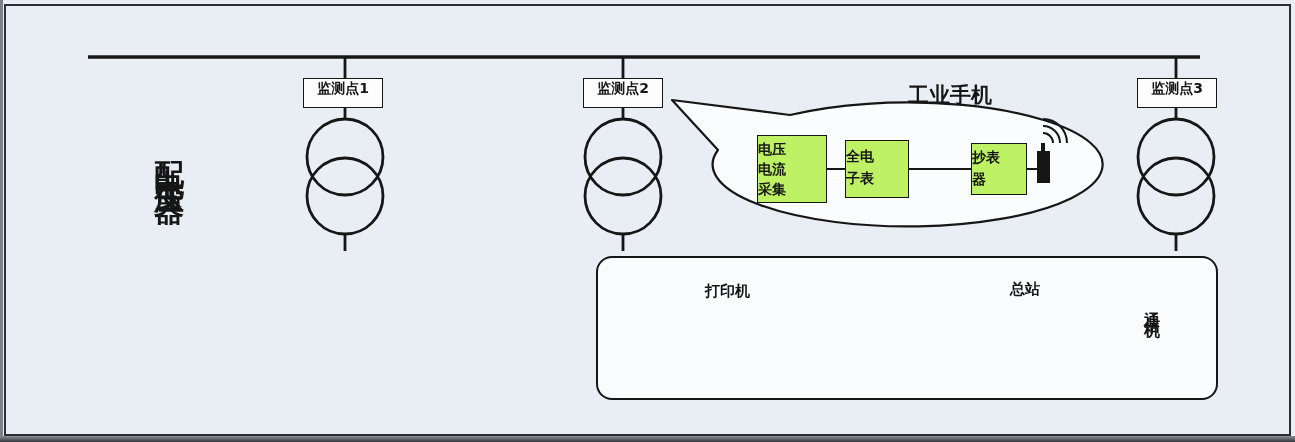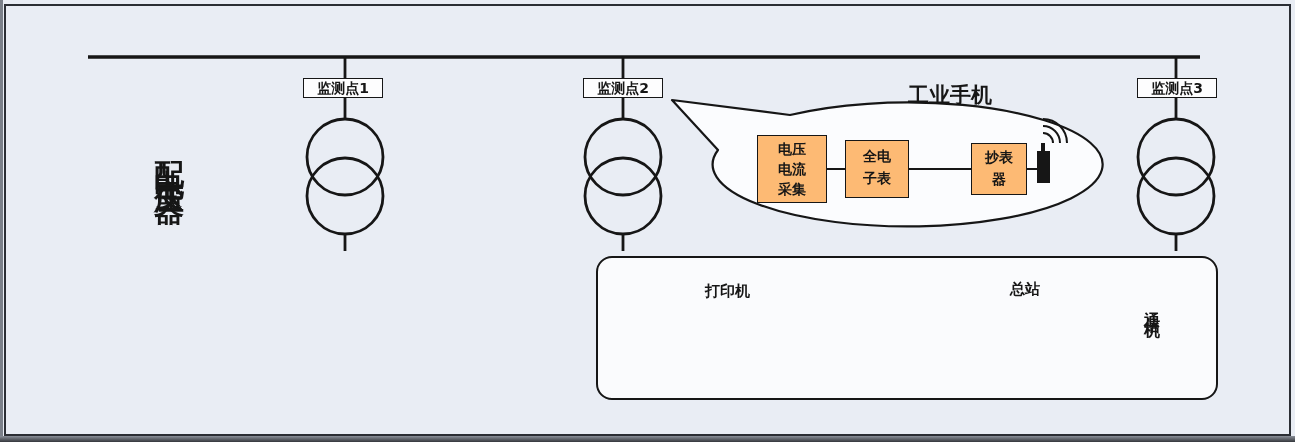--- a/index.html
+++ b/index.html
@@ -8,32 +8,32 @@
     background:#e9edf4;overflow:hidden;
     font-family:"DejaVu Sans","Liberation Sans",sans-serif;
     color:#161616;
   }
   .frame{position:absolute;left:4px;top:4px;right:4px;bottom:6px;border:2px solid #2b2e34;pointer-events:none;}
   .edge-bottom{position:absolute;left:0;bottom:0;width:100%;height:6px;background:linear-gradient(#8a8f98,#34373c);}
   .edge-left{position:absolute;left:0;top:0;width:3px;height:100%;background:#7b8089;}
   svg.canvas{position:absolute;left:0;top:0;}
   .abs{position:absolute;box-sizing:border-box;}
   .pt-label{
-    width:80px;height:20px;border:1.6px solid #161616;background:#fdfdfe;
+    width:80px;height:30px;border:1.6px solid #161616;background:#fdfdfe;
     font-size:14px;line-height:19px;text-align:center;font-weight:600;
   }
   .vtext{
     writing-mode:vertical-rl;text-orientation:upright;
     font-weight:600;white-space:nowrap;
   }
   .bus-label{left:148px;top:136px;font-size:30px;letter-spacing:9px;}
   .comm-label{left:1141px;top:299px;font-size:16px;letter-spacing:5px;font-weight:600;}
   .balloon-title{left:890px;top:81px;width:120px;text-align:center;font-size:21px;font-weight:600;}
   .comp-box{
-    border:1.6px solid #161616;background:#fdba74;text-align:center;
+    border:1.6px solid #161616;background:#bef264;
     font-size:14px;font-weight:600;
   }
   .comp-box span{display:block;}
   .voltage-box{left:757px;top:135px;width:70px;height:68px;line-height:20px;padding-top:3px;}
   .meter-box{left:845px;top:140px;width:64px;height:58px;line-height:22px;padding-top:4px;}
   .reader-box{left:971px;top:143px;width:56px;height:52px;line-height:22px;padding-top:2px;}
   .station-box{
     left:596px;top:256px;width:622px;height:144px;
     border:2.5px solid #161616;border-radius:16px;background:#fafbfd;
   }

